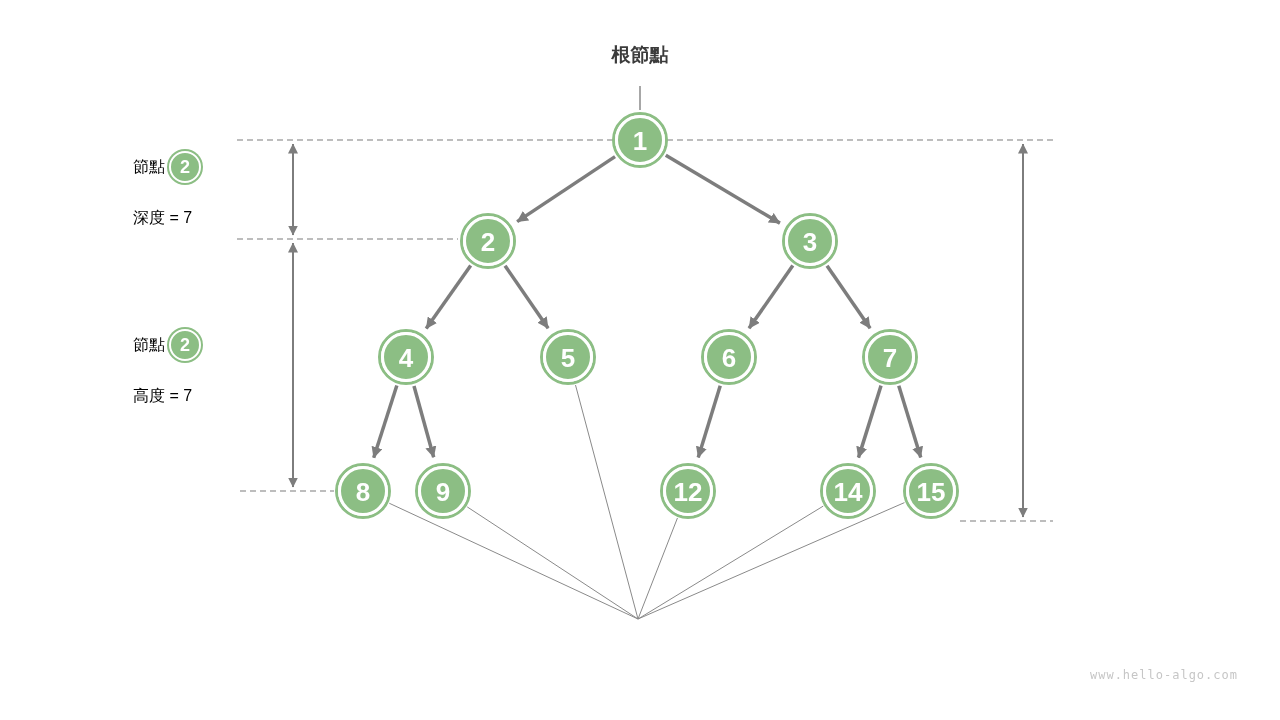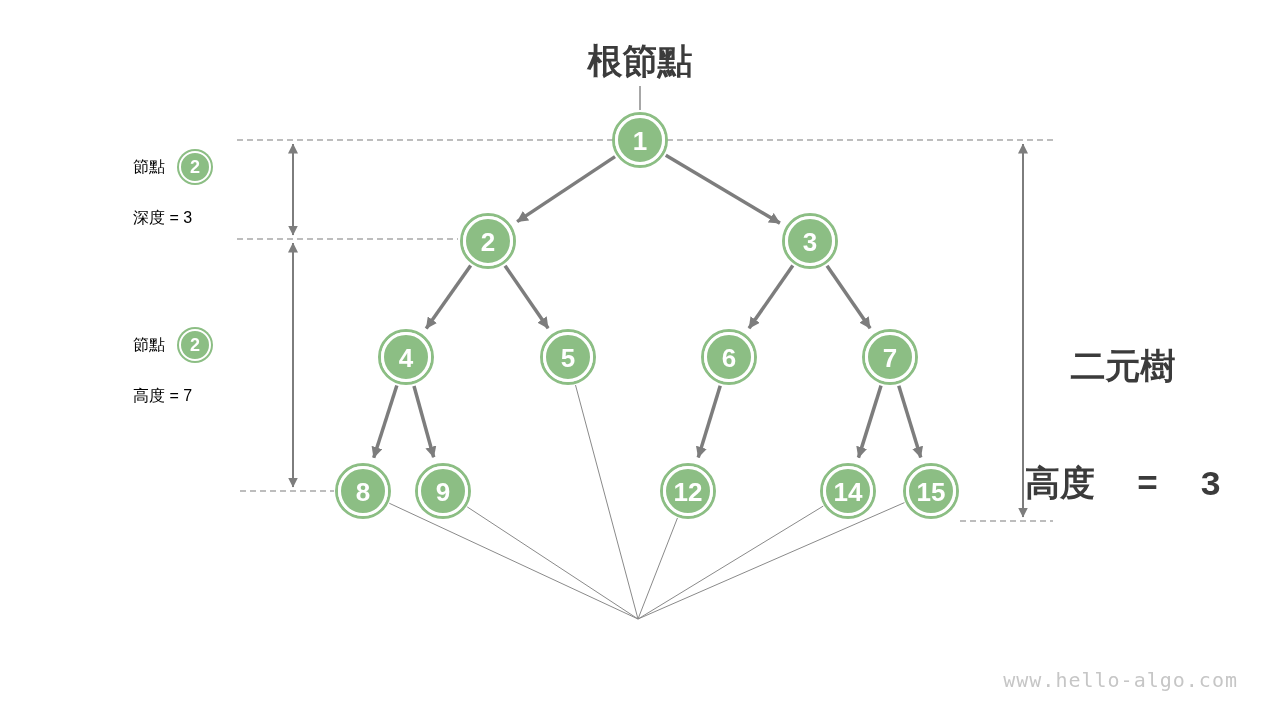--- a/index.html
+++ b/index.html
@@ -16,33 +16,32 @@
   }
   svg.diagram {
     position: absolute;
     left: 0; top: 0;
     width: 1280px; height: 720px;
   }
   .lbl {
     position: absolute;
     color: var(--label-dark, #3b3b3b);
     font-weight: 700;
-    font-size: 35px;
+    font-size: 19px;
     line-height: 1.15;
     white-space: pre;
-    font-family: Liberation Mono, monospace;
   }
   .root-lbl  { left: 560px; top: 44px;  width: 160px; text-align: center; }
   .leaf-lbl  { left: 560px; top: 622px; width: 160px; text-align: center; }
 
   .left-group { position: absolute; left: 133px; }
   .g1 { top: 146px; }
   .g2 { top: 324px; }
   .left-group .row1 {
-    display: flex; align-items: center; gap: 10px;
+    display: flex; align-items: center; gap: 0;
     height: 42px;
   }
   .left-group .row2 { margin-top: 11px; height: 38px; display: flex; align-items: center; }
   .badge {
     display: inline-flex;
     align-items: center; justify-content: center;
     width: 28px; height: 28px;
     border-radius: 50%;
     background: var(--node-green, #8cbe84);
     border: 2px solid #ffffff;
@@ -55,21 +54,21 @@
     position: absolute;
     left: 1048px; top: 270px;
     width: 150px;
     text-align: center;
   }
   .right-group .rline { height: 37px; display: flex; align-items: center; justify-content: center; }
   .watermark {
     position: absolute;
     right: 42px; top: 668px;
     font-family: "DejaVu Sans Mono", monospace;
-    font-size: 20px;
+    font-size: 12px;
     font-weight: 400;
     color: var(--watermark-gray, #c6c6c6);
     letter-spacing: 1px;
   }
 </style>
 </head>
 <body>
 
 <div class="canvas">
 
@@ -170,34 +169,30 @@
     </svg>
 
   <div class="lbl root-lbl">根節點</div>
 
   <div class="left-group g1">
     <div class="row1">
       <span class="lbl-text">節點</span>
       <span class="badge">2</span>
     </div>
     <div class="row2">
-      <span>深度  =  3</span>
+      <span>深度  =  7</span>
     </div>
   </div>
 
   <div class="left-group g2">
     <div class="row1">
       <span class="lbl-text">節點</span>
       <span class="badge">2</span>
     </div>
     <div class="row2">
       <span>高度  =  7</span>
     </div>
   </div>
 
-  <div class="right-group lbl">
-    <div class="rline">二元樹</div>
-    <div class="rline">高度  =  3</div>
-  </div>
 
 
   <div class="watermark">www.hello-algo.com</div>
 </div>
 
 </body></html>

